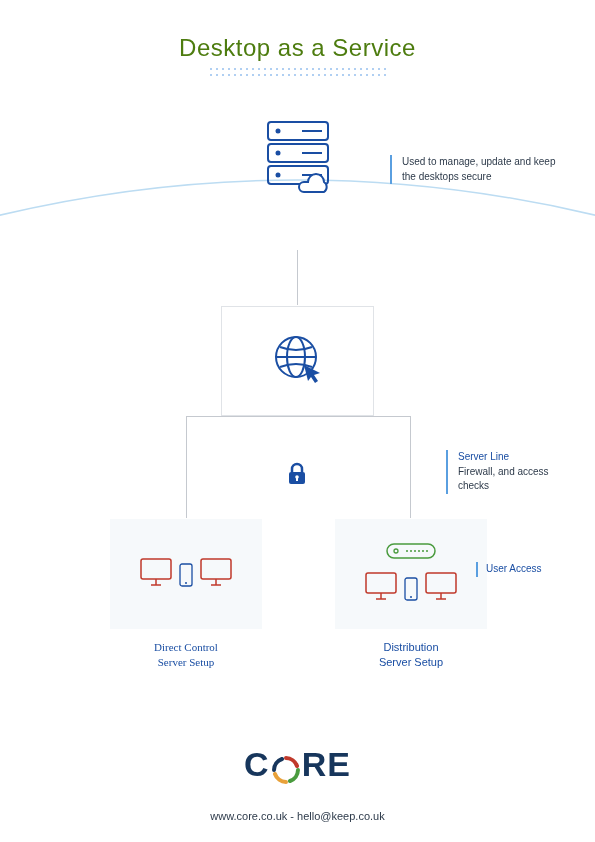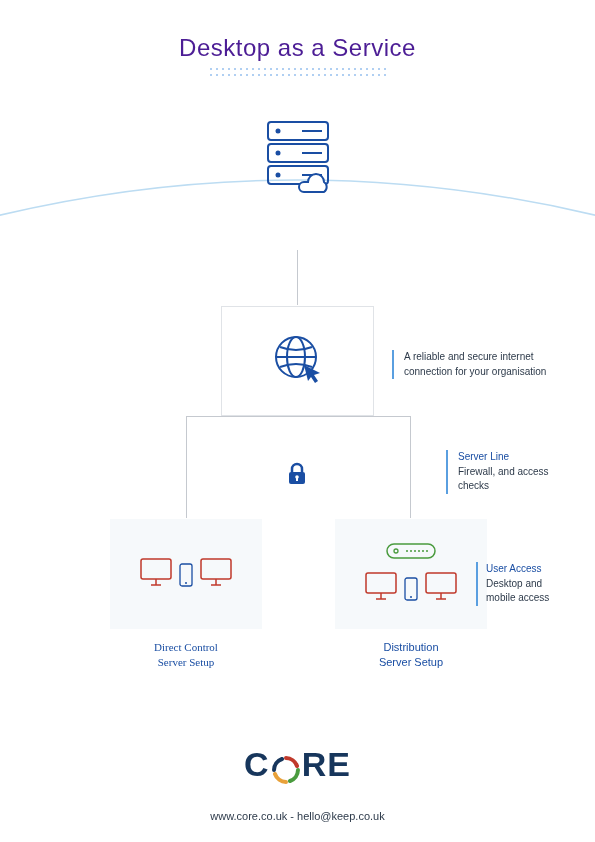--- a/index.html
+++ b/index.html
@@ -6,21 +6,21 @@
   body {
     width: 595px;
     height: 842px;
     font-family: 'Segoe UI', Arial, sans-serif;
     background: #ffffff;
     position: relative;
     overflow: hidden;
   }
   .title {
     text-align: center;
-    color: #4c1d95;
+    color: #4d7c0f;
     font-size: 24px;
     font-weight: 400;
     padding-top: 34px;
     letter-spacing: 0.5px;
   }
   .title-dots {
     width: 180px;
     height: 12px;
     margin: 4px auto 0;
     background-image: radial-gradient(circle, #6fa8e8 1px, transparent 1px);
@@ -211,39 +211,39 @@
       <line x1="40" y1="35" x2="60" y2="35" stroke="#1a4ea3" stroke-width="2"></line>
       <rect x="6" y="48" width="60" height="18" rx="3" fill="none" stroke="#1a4ea3" stroke-width="2"></rect>
       <circle cx="16" cy="57" r="2.5" fill="#1a4ea3"></circle>
       <line x1="40" y1="57" x2="60" y2="57" stroke="#1a4ea3" stroke-width="2"></line>
       <path d="M46,64 a8,8 0 0,1 16,0 a6,6 0 0,1 0,10 h-20 a5,5 0 0,1 0,-10 z" fill="#fff" stroke="#1a4ea3" stroke-width="2"></path>
     </svg>
   </div>
 </div>
 
 <div class="server-desc">
+  <div>Used to manage, update and keep the desktops secure</div>
 </div>
 
 <div class="conn-v1"></div>
 
 <div class="net-box">
   <span>
     <svg width="56" height="56" viewBox="0 0 56 56">
       <circle cx="26" cy="26" r="20" fill="none" stroke="#1a4ea3" stroke-width="2"></circle>
       <ellipse cx="26" cy="26" rx="9" ry="20" fill="none" stroke="#1a4ea3" stroke-width="2"></ellipse>
       <line x1="6" y1="26" x2="46" y2="26" stroke="#1a4ea3" stroke-width="2"></line>
       <path d="M10,16 Q26,22 42,16" fill="none" stroke="#1a4ea3" stroke-width="2"></path>
       <path d="M10,36 Q26,30 42,36" fill="none" stroke="#1a4ea3" stroke-width="2"></path>
       <path d="M34,34 L50,42 L44,44 L48,50 L45,52 L41,46 L38,50 Z" fill="#1a4ea3"></path>
     </svg>
   </span>
 </div>
 
 <div class="net-desc">
-  <div>A reliable and secure internet connection for your organisation</div>
 </div>
 
 <div class="split-wrap">
   <div class="split-h"></div>
   <div class="split-vl"></div>
   <div class="split-vr"></div>
 </div>
 
 <div class="lock-spot">
   <svg width="20" height="24" viewBox="0 0 20 24">
@@ -322,21 +322,20 @@
   <div>Direct Control</div>
   <div>Server Setup</div>
 </div>
 <div class="card-label card-label-b">
   <div>Distribution</div>
   <div>Server Setup</div>
 </div>
 
 <div class="user-desc">
   <div class="desc-title">User Access</div>
-  <div>Desktop and mobile access</div>
 </div>
 
 <div class="logo-wrap">
   <span class="logo">
     <span>C</span>
     <span class="o-ring">
       <svg width="28" height="28" viewBox="0 0 28 28">
         <path d="M14,2 A12,12 0 0,1 25,10" fill="none" stroke="#c0392b" stroke-width="4" stroke-linecap="round"></path>
         <path d="M26,14 A12,12 0 0,1 18,25" fill="none" stroke="#4a9b3e" stroke-width="4" stroke-linecap="round"></path>
         <path d="M14,26 A12,12 0 0,1 3,18" fill="none" stroke="#e8a13a" stroke-width="4" stroke-linecap="round"></path>

